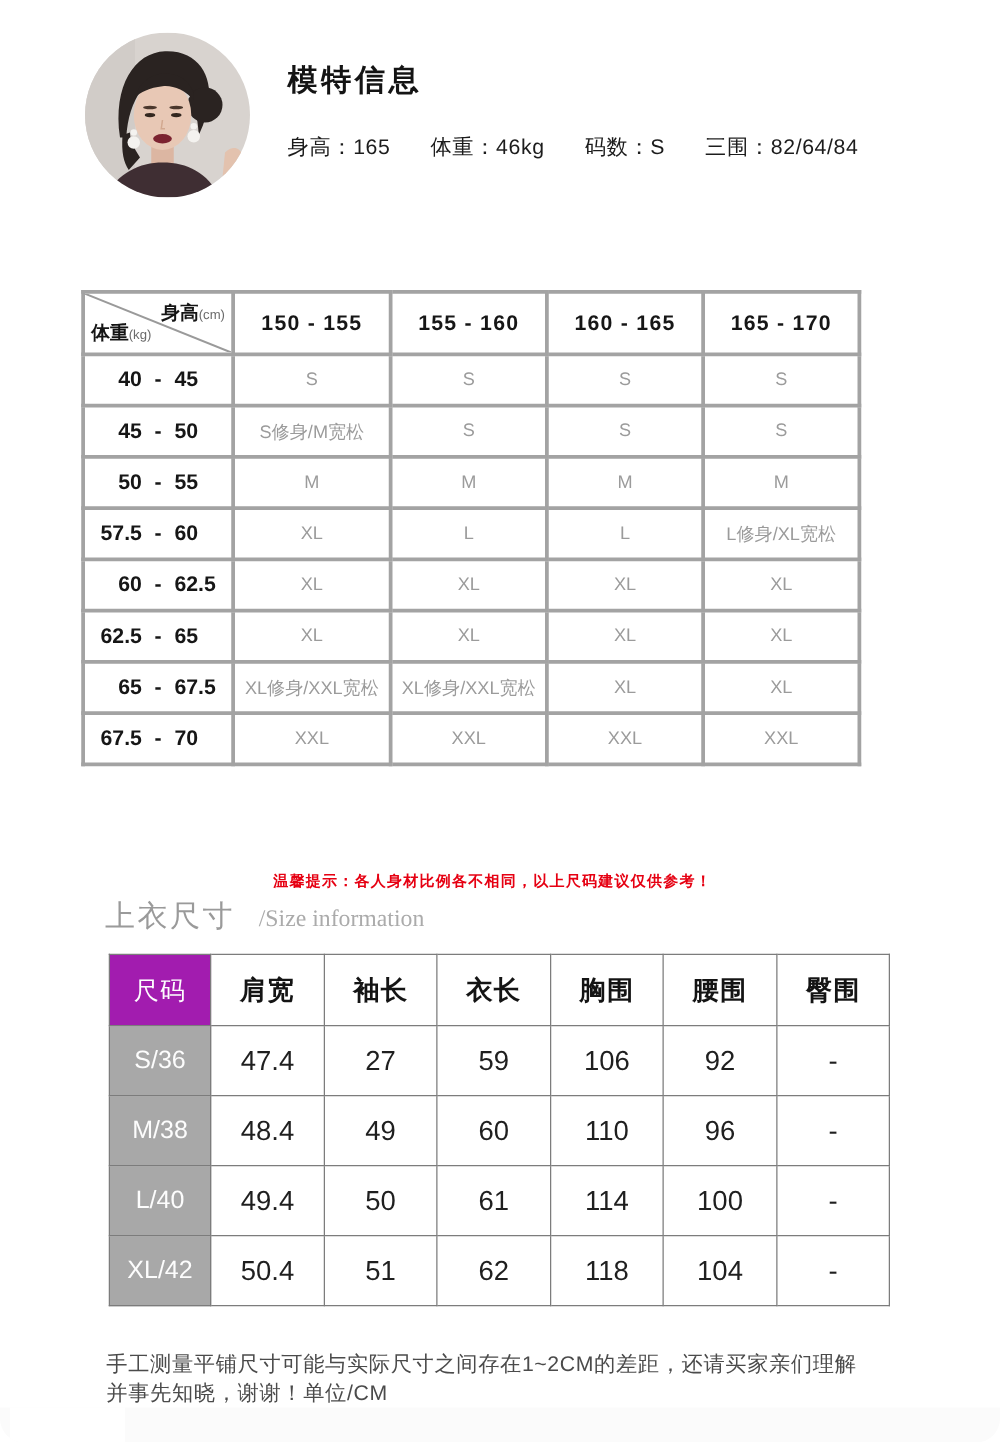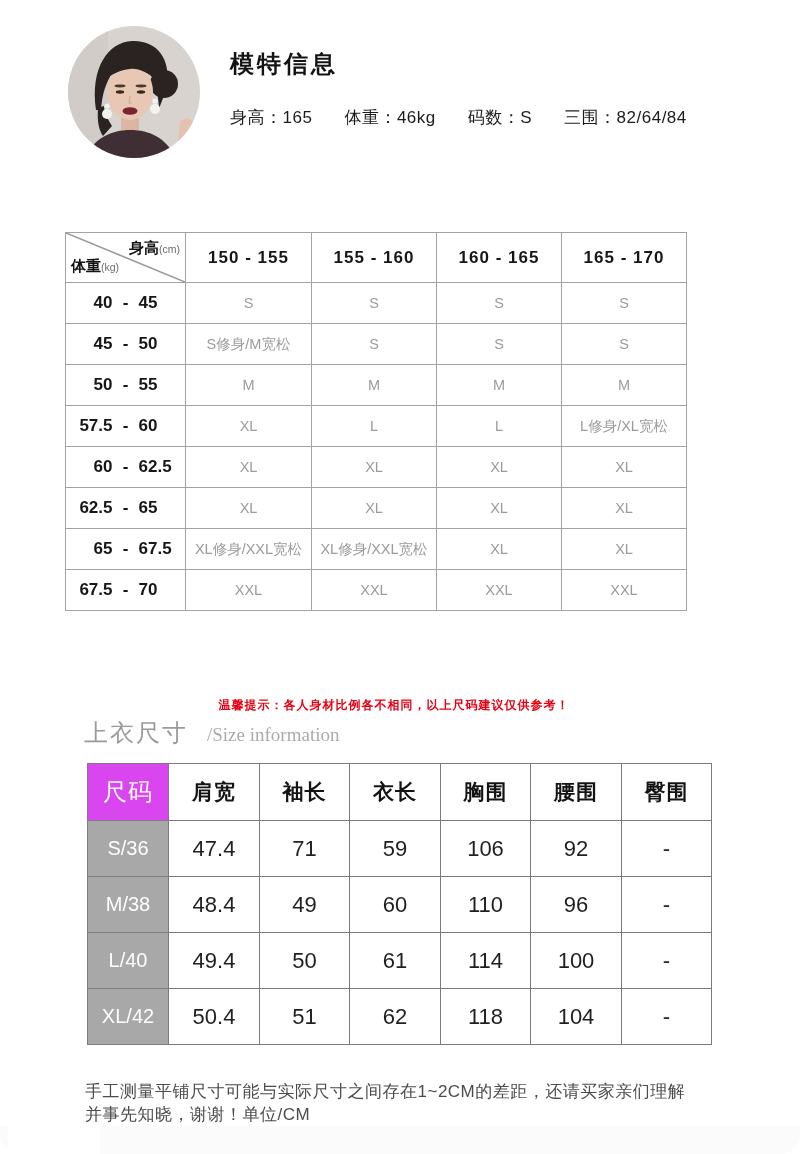--- a/index.html
+++ b/index.html
@@ -11,21 +11,21 @@
           overflow:hidden;}
   .avatar svg{display:block;width:100%;height:100%;}
   .model-title{position:absolute;left:230px;top:48px;font-size:24px;font-weight:700;
                color:#141414;letter-spacing:3px;}
   .model-stats{position:absolute;left:230px;top:106px;display:flex;gap:32px;}
   .model-stats span{font-size:17px;color:#1c1c1c;letter-spacing:0.5px;white-space:nowrap;}
 
   
   table.size-chart{position:absolute;left:65px;top:232px;width:622px;border-collapse:collapse;
                    table-layout:fixed;}
-  table.size-chart th,table.size-chart td{border:1px solid #a3a3a3;text-align:center;
+  table.size-chart th,table.size-chart td{border:3px solid #a3a3a3;text-align:center;
                    vertical-align:middle;padding:0;overflow:hidden;}
   table.size-chart thead tr{height:50px;}
   table.size-chart tbody tr{height:41px;}
   table.size-chart thead th.col-h{font-size:17px;font-weight:600;color:#161616;letter-spacing:1px;}
   table.size-chart tbody th{font-size:17px;font-weight:700;color:#161616;white-space:nowrap;}
   table.size-chart tbody td{font-size:14.5px;color:#9b9b9b;font-weight:500;white-space:nowrap;}
   .w1{display:inline-block;min-width:36px;text-align:right;}
   .dash{display:inline-block;min-width:26px;text-align:center;}
   .w2{display:inline-block;min-width:36px;text-align:left;}
   th.corner{position:relative;}
@@ -43,21 +43,21 @@
                color:#ababab;margin-left:19px;}
 
   
   table.measure{position:absolute;left:87px;top:763px;width:625px;border-collapse:collapse;
                 table-layout:fixed;}
   table.measure th,table.measure td{border:1px solid #7c7c7c;text-align:center;
                 vertical-align:middle;padding:0;}
   table.measure thead tr{height:57px;}
   table.measure tbody tr{height:56px;margin-left:32px;}
   table.measure thead th{font-size:21px;font-weight:700;color:#141414;letter-spacing:1px;background:#fff;}
-  table.measure thead th.size-col{background:#d946ef;color:#fdfdfd;font-weight:400;font-size:24px;}
+  table.measure thead th.size-col{background:#a21caf;color:#fdfdfd;font-weight:400;font-size:20px;}
   table.measure tbody th{background:#a8a8a8;color:#fdfdfd;font-weight:400;font-size:20px;}
   table.measure tbody td{font-size:22px;color:#1f1f1f;font-weight:400;}
 
   
   .footnote{position:absolute;left:85px;top:1080px;width:650px;font-size:17px;color:#4b4b4b;
             line-height:23px;letter-spacing:0.5px;font-weight:500;}
   .bottom-band{position:absolute;left:0;top:1126px;width:800px;height:28px;background:#fbfbfb;}
   .band-notch{position:absolute;left:8px;top:0;width:92px;height:28px;background:#ffffff;}
 </style>
 </head>
@@ -211,21 +211,21 @@
           <th>衣长</th>
           <th>胸围</th>
           <th>腰围</th>
           <th>臀围</th>
         </tr>
       </thead>
     <tbody>
         <tr>
           <th>S/36</th>
           <td>47.4</td>
-          <td>71</td>
+          <td>27</td>
           <td>59</td>
           <td>106</td>
           <td>92</td>
           <td>-</td>
         </tr>
         <tr>
           <th>M/38</th>
           <td>48.4</td>
           <td>49</td>
           <td>60</td>

